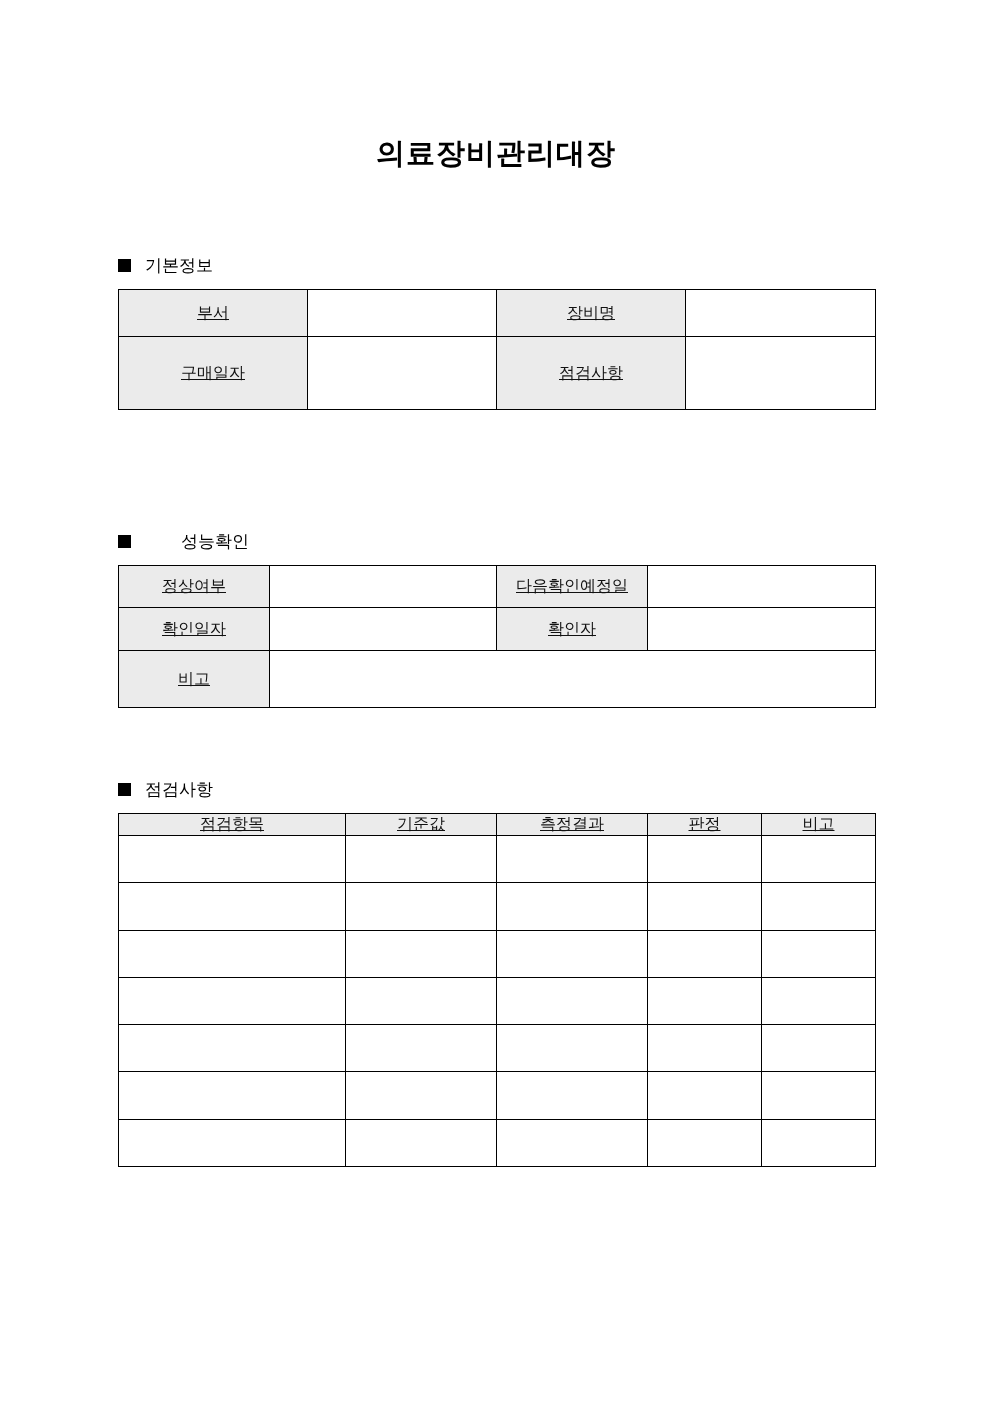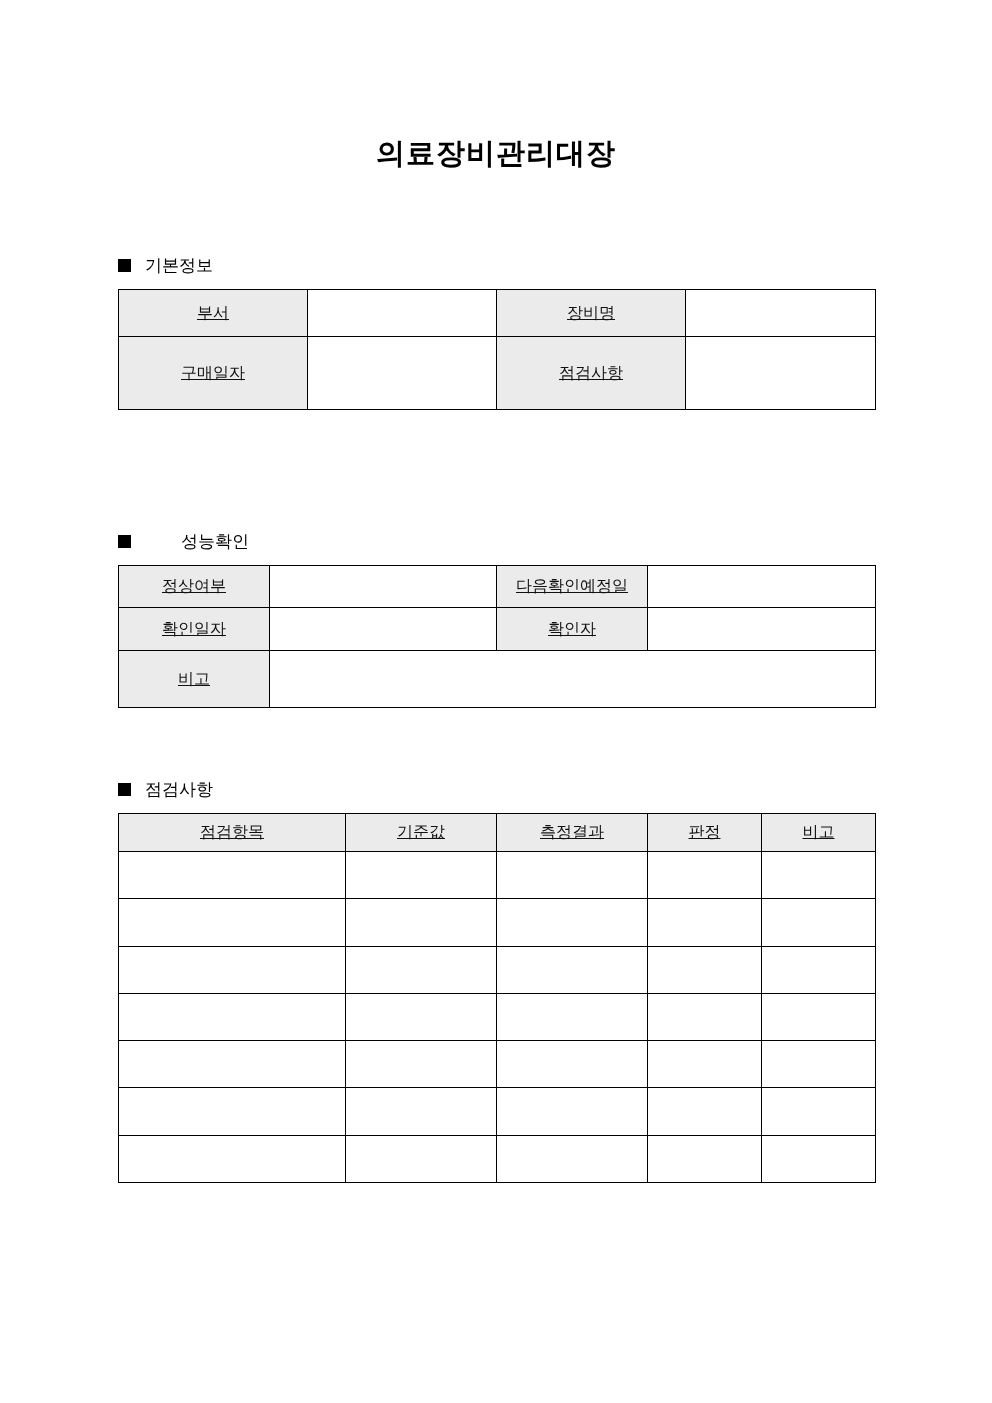--- a/index.html
+++ b/index.html
@@ -97,21 +97,21 @@
 </div>
 <table class="grid" style="top:813px;">
   <colgroup>
       <col style="width:227px">
       <col style="width:151px">
       <col style="width:151px">
       <col style="width:114px">
       <col style="width:114px">
     </colgroup>
   <tbody>
-      <tr style="height:38px">
+      <tr style="height:22px">
     <td class="hdr">점검항목</td>
     <td class="hdr">기준값</td>
     <td class="hdr">측정결과</td>
     <td class="hdr">판정</td>
     <td class="hdr">비고</td>
   </tr>
   <tr style="height:47px">
     <td></td>
     <td></td>
     <td></td>

